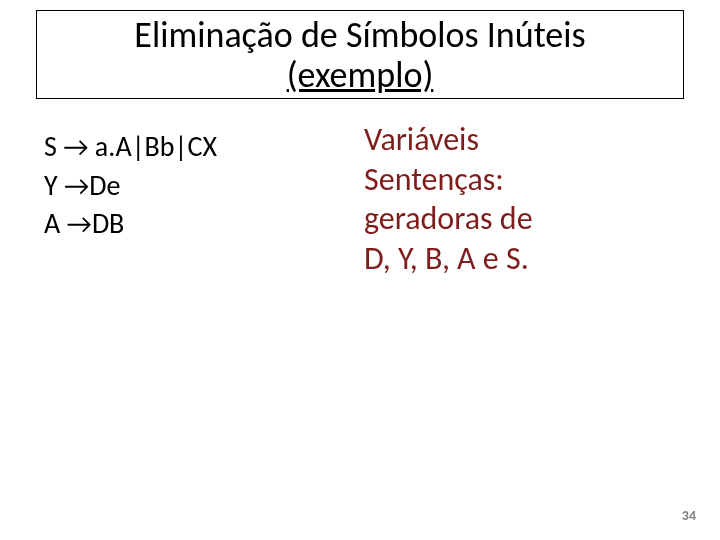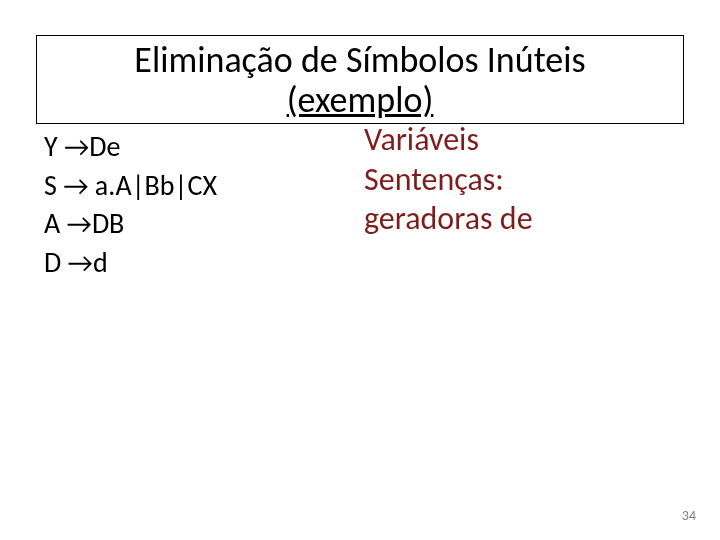--- a/index.html
+++ b/index.html
@@ -1,40 +1,40 @@
 <!DOCTYPE html>
 <html><head>
 <meta charset="utf-8">
 <style>
   * { margin: 0; padding: 0; box-sizing: border-box; }
   html, body { width: 720px; height: 540px; background: #fff; font-family: "Calibri", "Segoe UI", Arial, sans-serif; color: #000; overflow: hidden; }
   .slide { position: relative; width: 720px; height: 540px; }
-  .title-box { position: absolute; top: 10px; left: 36px; width: 648px; border: 1.5px solid #000; padding: 4px 10px 2px 10px; text-align: center; margin-top: 25px; }
+  .title-box { position: absolute; top: 10px; left: 36px; width: 648px; border: 1.5px solid #000; padding: 4px 10px 2px 10px; text-align: center; }
   .title-box .t1 { font-size: 36px; line-height: 1.12; }
   .title-box .t2 { font-size: 36px; line-height: 1.12; text-decoration: underline; }
   .left-col { position: absolute; top: 128px; left: 44px; width: 300px; font-size: 28px; line-height: 1.38; color: #000; }
   .right-col { position: absolute; top: 120px; left: 364px; width: 296px; font-size: 32px; line-height: 1.24; color: #7f1d1d; }
-  .page-num { position: absolute; right: 24px; bottom: 16px; font-size: 14px; color: #808080; }
+  .page-num { position: absolute; right: 24px; bottom: 16px; font-size: 14px; color: #808080; font-weight: bold; }
 </style>
 </head>
 <body>
 
 <div class="slide">
   <div class="title-box">
     <div class="t1">Eliminação de Símbolos Inúteis</div>
     <div class="t2">(exemplo)</div>
   </div>
 
   <div class="left-col">
+    <div>S → a.A|Bb|CX</div>
     <div>Y →De</div>
-    <div>S → a.A|Bb|CX</div>
     <div>A →DB</div>
-    <div>D →d</div>
   </div>
 
   <div class="right-col">
     <div>Variáveis</div>
     <div>Sentenças:</div>
     <div>geradoras de</div>
+    <div>D, Y, B, A e S.</div>
   </div>
 
   <div class="page-num">34</div>
 </div>
 
 </body></html>

